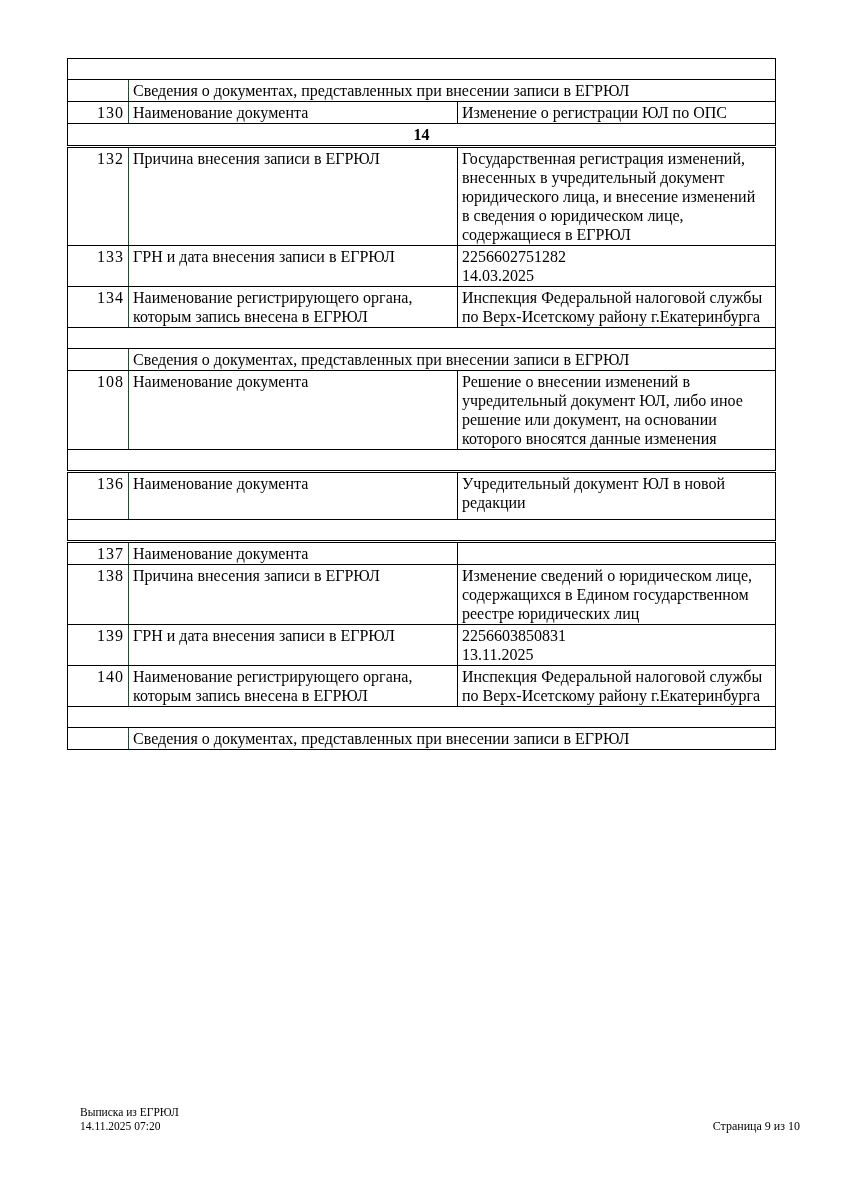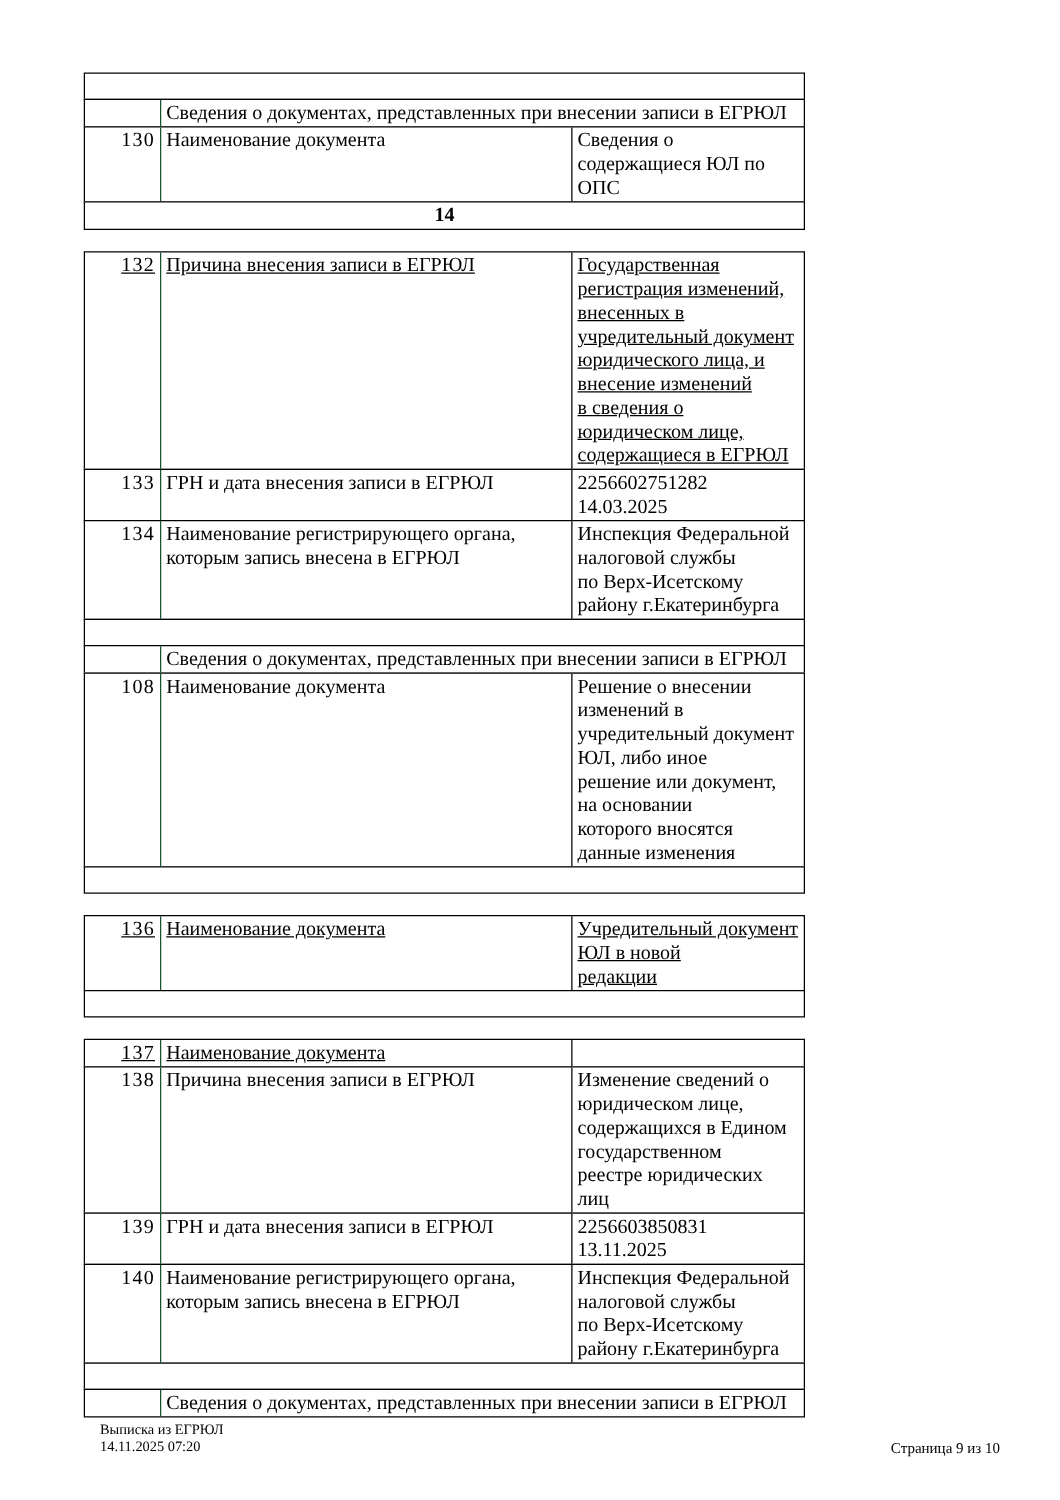--- a/index.html
+++ b/index.html
@@ -8,31 +8,31 @@
     width: 848px; height: 1200px;
     background: #ffffff;
     color: #000000;
     font-family: "Liberation Serif", serif;
     position: relative;
     overflow: hidden;
   }
   .doc-table {
     position: absolute;
     left: 67px; top: 58px;
-    width: 577px;
+    width: 709px;
   }
   .trow {
     display: flex;
     border: 1px solid #000;
     margin-top: -1px;
     min-height: 22px;
     background: #fff;
   }
   .trow:first-child { margin-top: 0; }
-  .trow.gap { margin-top: 17px; text-decoration: underline; }
+  .trow.gap { margin-top: 1px; }
   .cell {
     font-size: 16px;
     line-height: 19px;
     padding: 1px 4px;
   }
   .num {
     width: 61px;
     flex: 0 0 61px;
     border-right: 1px solid #14532d;
     text-align: right;
@@ -51,21 +51,21 @@
   .section-text { flex: 1 1 auto; }
   .group-cell {
     flex: 1 1 auto;
     text-align: center;
     font-weight: bold;
   }
   .spacer-cell { flex: 1 1 auto; min-height: 19px; }
   .row-136 { min-height: 48px; }
   .footer {
     position: absolute;
-    left: 80px; right: 48px; top: 1137px;
+    left: 80px; right: 48px; top: 1105px;
     height: 32px;
     text-decoration: underline;
   }
   .footer-left {
     position: absolute; left: 0; top: 0;
     font-size: 11.5px; line-height: 14px;
   }
   .footer-center {
     position: absolute; left: 0; right: 0; top: 14px;
     text-align: center;
@@ -83,21 +83,21 @@
     <div class="trow">
       <div class="cell spacer-cell"></div>
     </div>
     <div class="trow">
       <div class="cell num"></div>
       <div class="cell section-text">Сведения о документах, представленных при внесении записи в ЕГРЮЛ</div>
     </div>
     <div class="trow">
       <div class="cell num">130</div>
       <div class="cell label">Наименование документа</div>
-      <div class="cell value">Сведения о содержащиеся ЮЛ по ОПС</div>
+      <div class="cell value">Изменение о регистрации ЮЛ по ОПС</div>
     </div>
     <div class="trow">
       <div class="cell group-cell">14</div>
     </div>
     <div class="trow gap">
       <div class="cell num">132</div>
       <div class="cell label">Причина внесения записи в ЕГРЮЛ</div>
       <div class="cell value">Государственная регистрация изменений,
 внесенных в учредительный документ
 юридического лица, и внесение изменений

